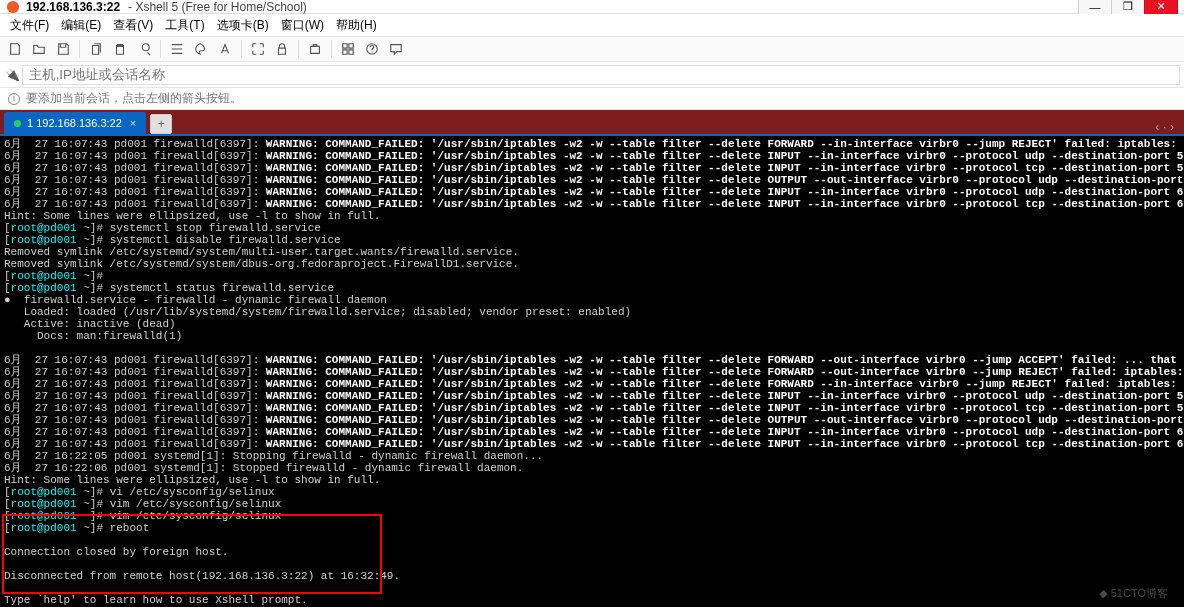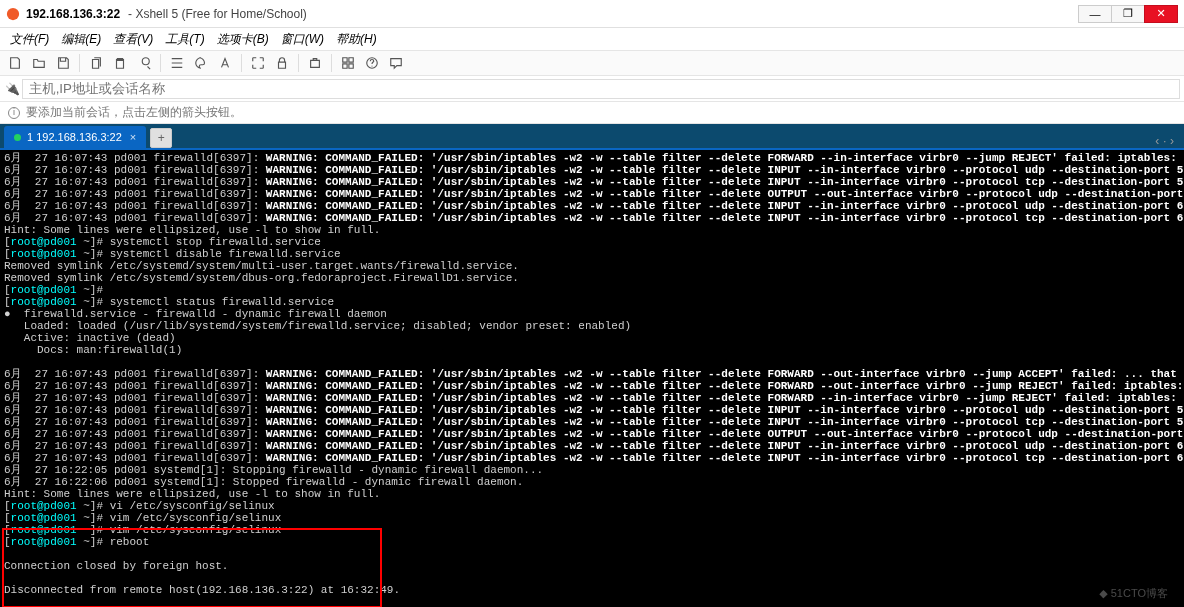--- a/index.html
+++ b/index.html
@@ -1,42 +1,42 @@
 <!DOCTYPE html>
 <html><head>
 <meta charset="utf-8">
 <style>
 * { margin:0; padding:0; box-sizing:border-box; }
 body { font-family: "Microsoft YaHei", Tahoma, sans-serif; font-size:12px; background:#fff; overflow:hidden; }
 .window { width:1184px; height:607px; display:flex; flex-direction:column; background:#f0f0f0; }
 
-.titlebar { height:28px; display:flex; align-items:center; padding:0 6px; background:#fff; border-bottom:1px solid #e0e0e0; }
+.titlebar { height:14px; display:flex; align-items:center; padding:0 6px; background:#fff; border-bottom:1px solid #e0e0e0; }
 .titlebar .app-icon { width:14px; height:14px; margin-right:6px; fill:#f05a28; }
 .titlebar .title-strong { font-weight:bold; }
 .titlebar .title-rest { color:#444; margin-left:8px; }
 .win-controls { margin-left:auto; display:flex; }
 .win-btn { width:34px; height:18px; display:flex; align-items:center; justify-content:center; font-size:11px; border:1px solid #ccc; margin-left:-1px; background:#f7f7f7; cursor:pointer; }
 .win-btn.close { background:#e81123; color:#fff; border-color:#c40d1e; }
 
-.menubar { height:22px; display:flex; align-items:center; padding:0 4px; background:#fff;font-style:italic; }
+.menubar { height:22px; display:flex; align-items:center; padding:0 4px; background:#fff; }
 .menubar span { padding:0 6px; cursor:pointer; }
 
 .toolbar { height:26px; display:flex; align-items:center; padding:0 4px; gap:2px; background:#fafafa; border-top:1px solid #e5e5e5; border-bottom:1px solid #e5e5e5; }
 .tbtn { width:22px; height:22px; display:flex; align-items:center; justify-content:center; color:#555; cursor:pointer; border-radius:2px; }
 .tbtn svg { width:14px; height:14px; fill:currentColor; }
 .tsep { width:1px; height:18px; background:#ddd; margin:0 3px; }
 
 .addrbar { height:26px; display:flex; align-items:center; padding:0 4px; background:#fff; border-bottom:1px solid #e5e5e5; }
 .addrbar .plug { width:18px; text-align:center; color:#888; }
 .addrbar input { flex:1; height:20px; border:1px solid #ddd; padding:0 6px; color:#000000; outline:none; }
 
 .advisory { height:22px; display:flex; align-items:center; padding:0 8px; background:#fff; color:#777; border-bottom:1px solid #e5e5e5; }
 .advisory .info-ico { width:12px; height:12px; margin-right:6px; border-radius:50%; border:1px solid #888; display:inline-flex; align-items:center; justify-content:center; font-size:9px; line-height:1; }
 
-.tabstrip { height:24px; display:flex; align-items:flex-end; padding:0 4px; background:#0c4a6e; }
+.tabstrip { height:24px; display:flex; align-items:flex-end; padding:0 4px; background:#7f1d1d; }
 .tab { height:22px; display:flex; align-items:center; padding:0 10px; background:#0a66c3; color:#fff; font-size:11px; border-top-left-radius:3px; border-top-right-radius:3px; cursor:pointer; }
 .tab .dot { width:7px; height:7px; border-radius:50%; background:#23d160; margin-right:6px; }
 .tab .x { margin-left:8px; opacity:.8; cursor:pointer; }
 .addtab { width:22px; height:20px; margin-left:4px; display:flex; align-items:center; justify-content:center; background:#e0e0e0; border:1px solid #ccc; border-radius:2px; cursor:pointer; color:#666; }
 .tabstrip .navr { margin-left:auto; color:#999; padding-right:6px; }
 
 .terminal-wrap { flex:1; background:#000; overflow:hidden; position:relative; border-top:2px solid #0a66c3; }
 .terminal { width:100%; height:100%; overflow-y:auto; padding:2px 4px 2px 4px; font-family:"Courier New", monospace; font-size:11px; line-height:12px; color:#d0d0d0; white-space:pre; }
 .terminal::-webkit-scrollbar { width:16px; }
 .terminal::-webkit-scrollbar-track { background:#e8e8e8; }

